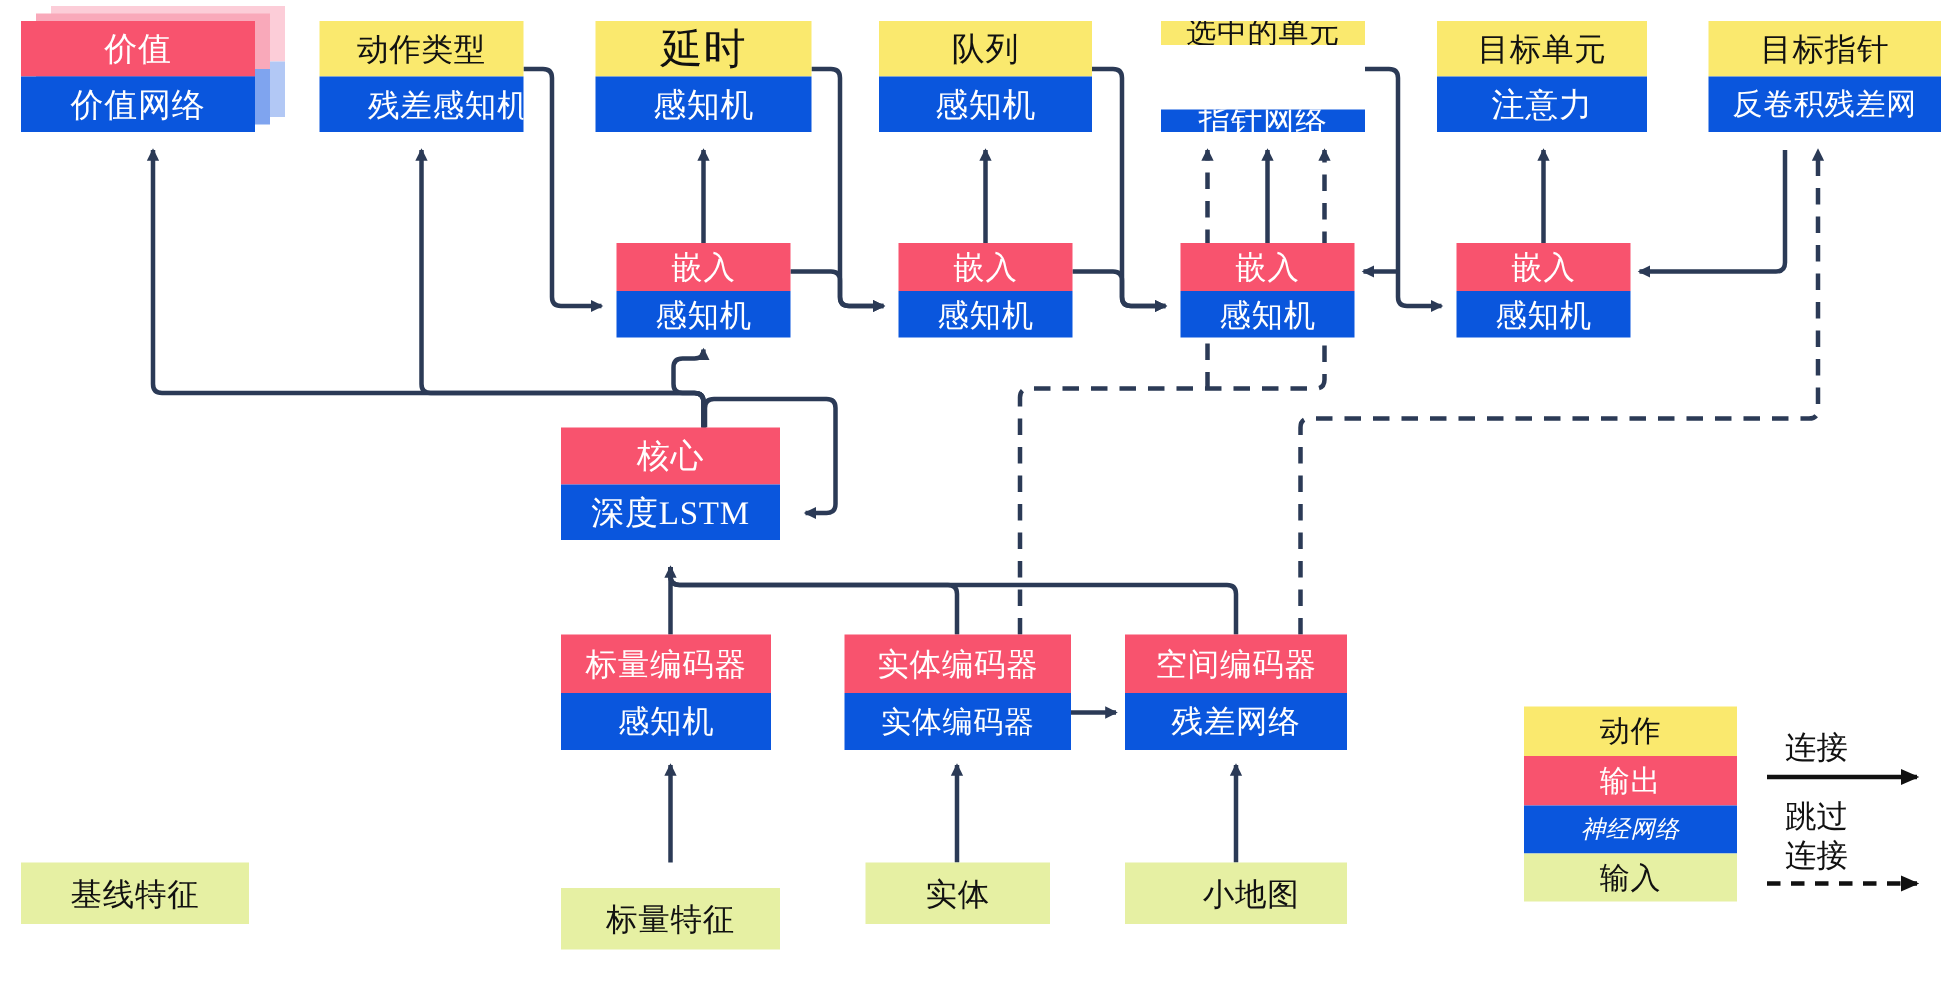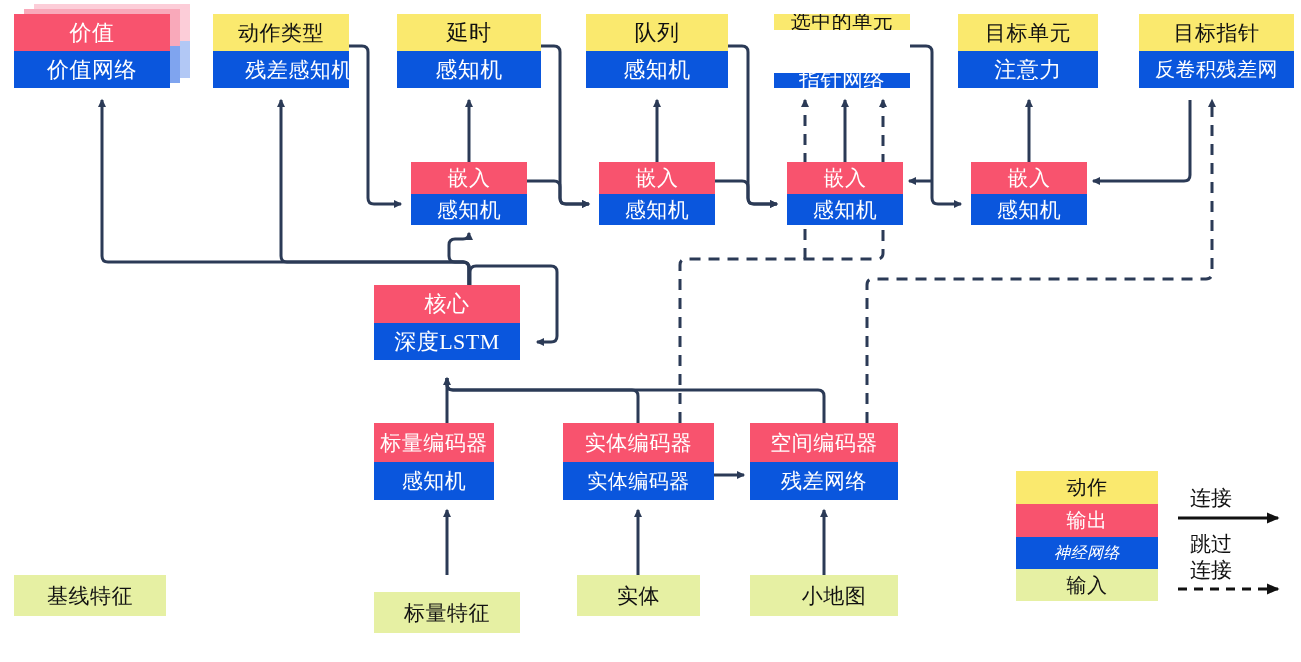--- a/index.html
+++ b/index.html
@@ -106,21 +106,21 @@
     <div class="seg out" style="height:37px;font-size:22px;">价值</div>
     <div class="seg net" style="height:37px;font-size:22px;">价值网络</div>
   </div>
 
   <div class="node" style="left:213px;top:14px;width:136px;height:74px;">
     <div class="seg act" style="height:37px;font-size:21px;">动作类型</div>
     <div class="seg net" style="height:37px;font-size:21px;padding-left:36px;">残差感知机</div>
   </div>
 
   <div class="node" style="left:397px;top:14px;width:144px;height:74px;">
-    <div class="seg act" style="height:37px;font-size:22px;font-family:Liberation Serif, serif;">延时</div>
+    <div class="seg act" style="height:37px;font-size:28px;font-family:Liberation Serif, serif;">延时</div>
     <div class="seg net" style="height:37px;font-size:22px;">感知机</div>
   </div>
 
   <div class="node" style="left:586px;top:14px;width:142px;height:74px;">
     <div class="seg act" style="height:37px;font-size:22px;">队列</div>
     <div class="seg net" style="height:37px;font-size:22px;">感知机</div>
   </div>
 
   <div class="node" style="left:774px;top:14px;width:136px;height:74px;gap:43px;">
     <div class="seg act" style="height:37px;font-size:20px;">选中的单元</div>
@@ -152,21 +152,21 @@
   <div class="node" style="left:971px;top:162px;width:116px;height:63px;">
     <div class="seg out" style="height:32px;font-size:21px;">嵌入</div>
     <div class="seg net" style="height:31px;font-size:21px;">感知机</div>
   </div>
 
   <div class="node" style="left:374px;top:285px;width:146px;height:75px;">
     <div class="seg out" style="height:38px;font-size:22px;">核心</div>
     <div class="seg net" style="height:37px;font-size:22px;">深度LSTM</div>
   </div>
 
-  <div class="node" style="left:374px;top:423px;width:120px;height:77px;">
+  <div class="node" style="left:374px;top:423px;width:140px;height:77px;">
     <div class="seg out" style="height:39px;font-size:21px;">标量编码器</div>
     <div class="seg net" style="height:38px;font-size:21px;">感知机</div>
   </div>
   <div class="node" style="left:563px;top:423px;width:151px;height:77px;">
     <div class="seg out" style="height:39px;font-size:21px;">实体编码器</div>
     <div class="seg net" style="height:38px;font-size:20px;">实体编码器</div>
   </div>
   <div class="node" style="left:750px;top:423px;width:148px;height:77px;">
     <div class="seg out" style="height:39px;font-size:21px;">空间编码器</div>
     <div class="seg net" style="height:38px;font-size:21px;">残差网络</div>

